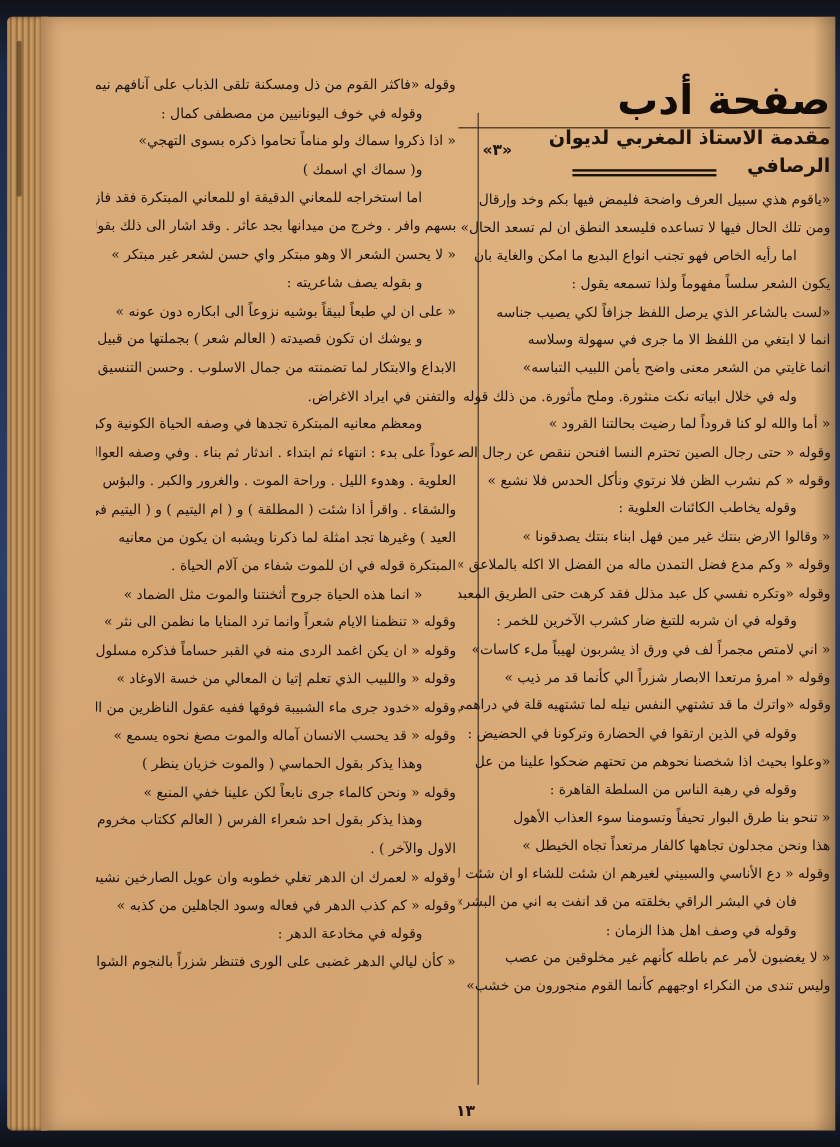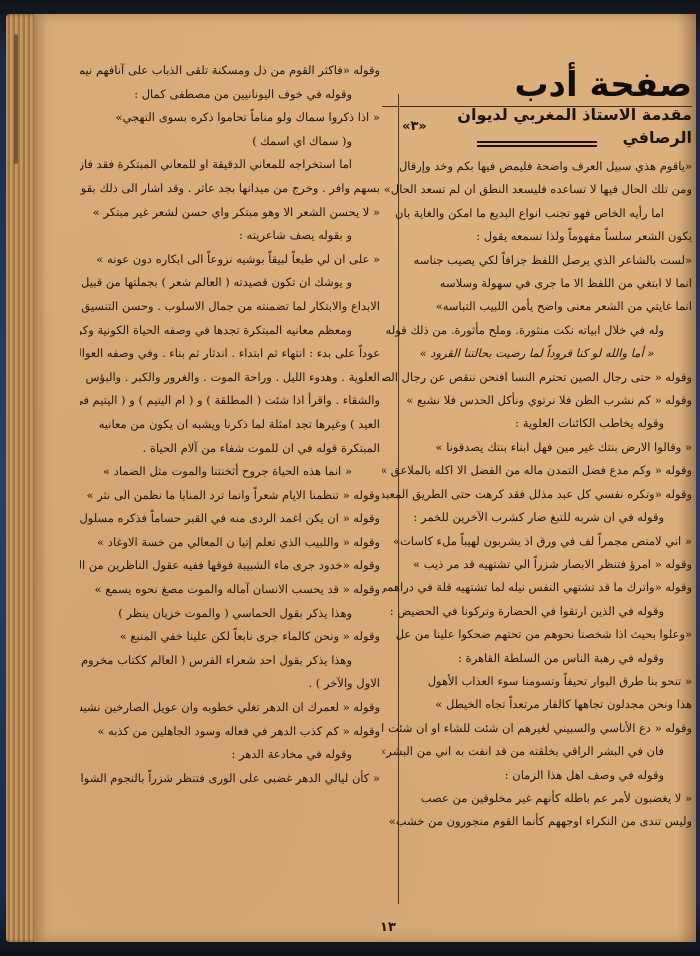--- a/index.html
+++ b/index.html
@@ -67,21 +67,21 @@
       font-family:"DejaVu Sans", sans-serif; font-weight:bold; font-size:16px;
     }
     .part-number {
       font-family:"DejaVu Sans", sans-serif; font-weight:bold; font-size:13px;
       margin-left:20px;
     }
     .rule-double {
       width:120px; margin:2px auto 8px auto; border-top:2px solid #1a120a; border-bottom:2px solid #1a120a; height:2px;
     }
     .line { white-space:nowrap; overflow:hidden; }
-    .center { text-align:center;font-style:italic; }
+    .center { text-align:right; }
     .indent { padding-right:28px; }
     .page-number {
       position:absolute; left:346px; bottom:8px;
       font-family:"DejaVu Sans", sans-serif; font-weight:bold; font-size:13px; direction:ltr;
     }
   </style>
 </head>
 <body>
 
 <div class="binding"></div>
@@ -111,21 +111,21 @@
     <div class="line indent">وله في خلال ابياته نكت منثورة. وملح مأثورة. من ذلك قوله :</div>
     <div class="line center">« أما والله لو كنا قروداً  لما رضيت بحالتنا القرود »</div>
     <div class="line">وقوله « حتى رجال الصين تحترم النسا  افنحن ننقص عن رجال الصين»</div>
     <div class="line">وقوله « كم نشرب الظن فلا نرتوي  ونأكل الحدس فلا نشبع »</div>
     <div class="line indent">وقوله يخاطب الكائنات العلوية :</div>
     <div class="line">« وقالوا الارض بنتك غير مين  فهل ابناء بنتك يصدقونا »</div>
     <div class="line">وقوله « وكم مدع فضل التمدن ماله  من الفضل الا اكله بالملاعق »</div>
     <div class="line">وقوله «وتكره نفسي كل عبد مذلل  فقد كرهت حتى الطريق المعبدا»</div>
     <div class="line indent">وقوله في ان شربه للتبغ ضار كشرب الآخرين للخمر :</div>
     <div class="line">« اني لامتص مجمراً لف في ورق  اذ يشربون لهيباً ملء كاسات»</div>
-    <div class="line">وقوله « امرؤ فتنظر الابصار شزراً  الي تشتهيه قد مر ذيب »</div>
+    <div class="line">وقوله « امرؤ مرتعدا الابصار شزراً  الي كأنما قد مر ذيب »</div>
     <div class="line">وقوله «واترك ما قد تشتهي النفس نيله  لما تشتهيه قلة في دراهمي »</div>
     <div class="line indent">وقوله في الذين ارتقوا في الحضارة وتركونا في الحضيض :</div>
     <div class="line">«وعلوا بحيث اذا شخصنا نحوهم  من تحتهم ضحكوا علينا من عل</div>
     <div class="line indent">وقوله في رهبة الناس من السلطة القاهرة :</div>
     <div class="line">« تنحو بنا طرق البوار تحيفاً  وتسومنا سوء العذاب الأهول</div>
     <div class="line">هذا ونحن مجدلون تجاهها  كالفار مرتعداً تجاه الخيطل »</div>
     <div class="line">وقوله « دع الأناسي والسبيني لغيرهم  ان شئت للشاء او ان شئت للبقر</div>
     <div class="line indent">فان في البشر الراقي بخلقته  من قد انفت به اني من البشر»</div>
     <div class="line indent">وقوله في وصف اهل هذا الزمان :</div>
     <div class="line">« لا يغضبون لأمر عم باطله  كأنهم غير مخلوقين من عصب</div>
@@ -137,20 +137,21 @@
     <div class="line indent">وقوله في خوف اليونانيين من مصطفى كمال :</div>
     <div class="line">« اذا ذكروا سماك ولو مناماً  تحاموا ذكره بسوى التهجي»</div>
     <div class="line indent">و( سماك اي اسمك )</div>
     <div class="line indent">اما استخراجه للمعاني الدقيقة او للمعاني المبتكرة فقد فاز منها</div>
     <div class="line">بسهم وافر . وخرج من ميدانها بجد عاثر . وقد اشار الى ذلك بقوله:</div>
     <div class="line">« لا يحسن الشعر الا وهو مبتكر  واي حسن لشعر غير مبتكر »</div>
     <div class="line indent">و بقوله يصف شاعريته :</div>
     <div class="line">« على ان لي طبعاً لبيقاً بوشيه  نزوعاً الى ابكاره دون عونه »</div>
     <div class="line indent">و يوشك ان تكون قصيدته ( العالم شعر ) بجملتها من قبيل</div>
     <div class="line">الابداع والابتكار لما تضمنته من جمال الاسلوب . وحسن التنسيق .</div>
+    <div class="line">والتفنن في ايراد الاغراض.</div>
     <div class="line indent">ومعظم معانيه المبتكرة تجدها في وصفه الحياة الكونية وكرورها</div>
     <div class="line">عوداً على بدء : انتهاء ثم ابتداء . اندثار ثم بناء . وفي وصفه العوالم</div>
     <div class="line">العلوية . وهدوء الليل . وراحة الموت . والغرور والكبر . والبؤس</div>
     <div class="line">والشقاء . واقرأ اذا شئت ( المطلقة ) و ( ام اليتيم ) و ( اليتيم في</div>
     <div class="line">العيد ) وغيرها تجد امثلة لما ذكرنا  ويشبه ان يكون من معانيه</div>
     <div class="line">المبتكرة قوله في ان للموت شفاء من آلام الحياة .</div>
     <div class="line indent">« انما هذه الحياة جروح  أثخنتنا والموت مثل الضماد »</div>
     <div class="line">وقوله « تنظمنا الايام شعراً وانما  ترد المنايا ما نظمن الى نثر »</div>
     <div class="line">وقوله « ان يكن اغمد الردى منه في القبر حساماً فذكره مسلول »</div>
     <div class="line">وقوله « واللبيب الذي تعلم إتيا  ن المعالي من خسة الاوغاد »</div>

